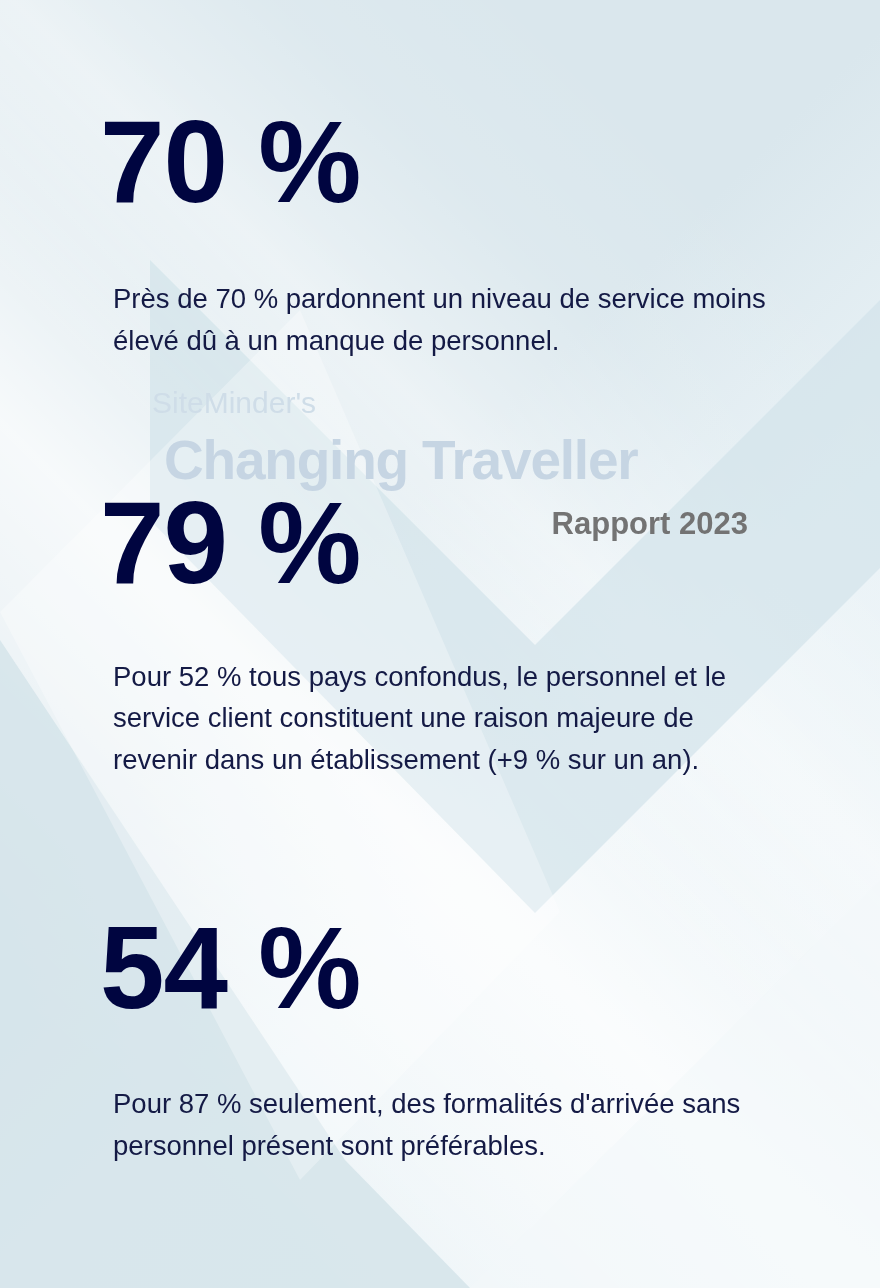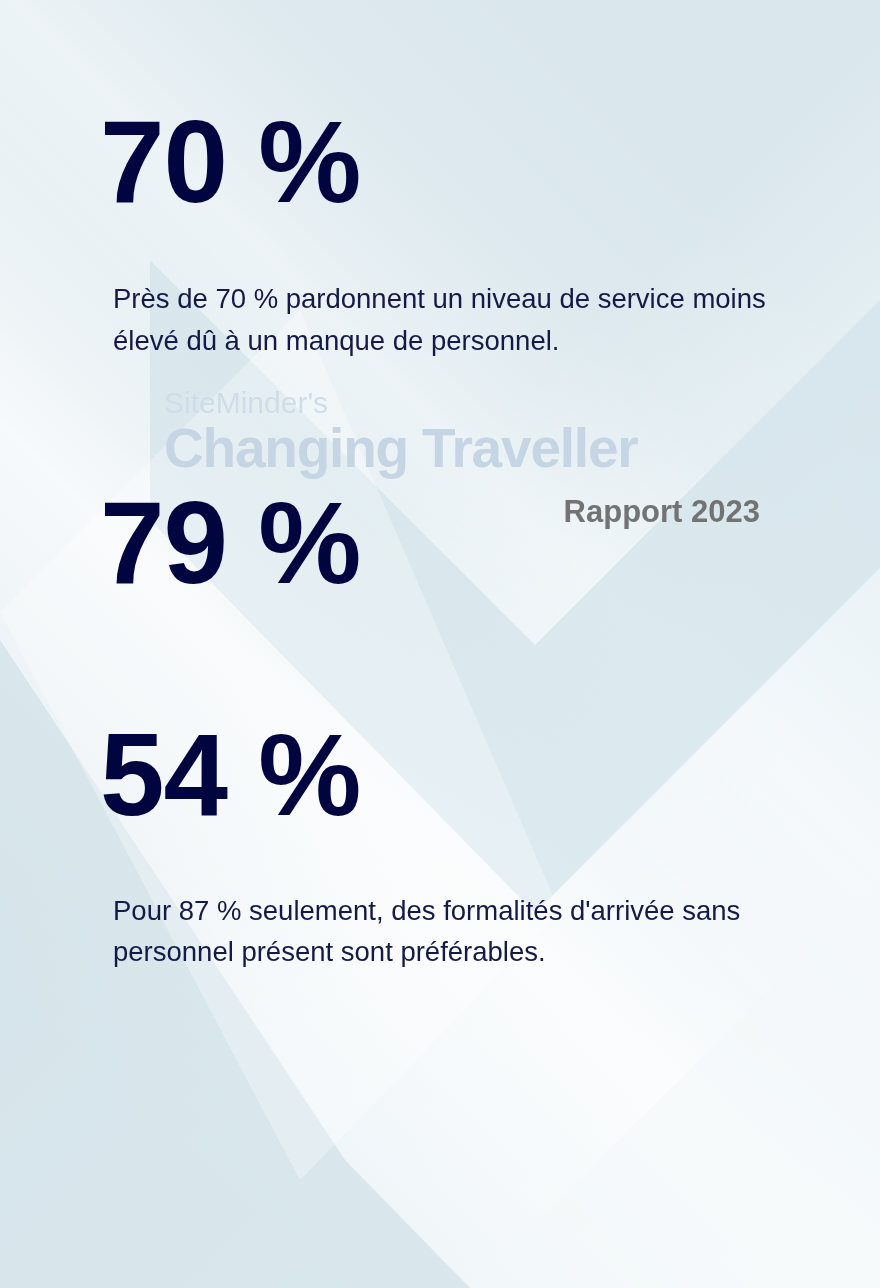--- a/index.html
+++ b/index.html
@@ -98,21 +98,21 @@
 
   #block-2 { padding-top: 110px; }
   #block-2 .stat-desc { margin-top: 55px; }
 
   #block-3 { padding-top: 116px; }
   #block-3 .stat-desc { margin-top: 57px; }
 
   
   .watermark {
     position: absolute;
-    left: 164px;
+    left: 152px;
     top: 388px;
     width: 600px;
     z-index: 2;
     pointer-events: none;
     user-select: none;
   }
   .wm-line-top {
     font-size: 30px;
     font-weight: 400;
     color: #cfdde8;
@@ -120,21 +120,21 @@
     line-height: 1;
     margin: 0;
     text-align: left;
   }
   .wm-line-main {
     font-size: 55px;
     font-weight: 700;
     color: #c6d5e3;
     letter-spacing: -1.2px;
     line-height: 1.12;
-    margin: 0;
+    margin: 12px;
     text-align: left;
     white-space: nowrap;
   }
   .wm-line-bottom {
     font-size: 31px;
     font-weight: 700;
     color: #737373;
     line-height: 1;
     margin: 16px 0 0 0;
     text-align: right;
@@ -169,20 +169,21 @@
 
   <div class="content">
 
     <section class="stat-block" id="block-1">
       <div class="stat-figure">70 %</div>
       <p class="stat-desc">Près de 70 % pardonnent un niveau de service moins élevé dû à un manque de personnel.</p>
     </section>
 
     <section class="stat-block" id="block-2">
       <div class="stat-figure">79 %</div>
+      <p class="stat-desc">Pour 52 % tous pays confondus, le personnel et le service client constituent une raison majeure de revenir dans un établissement (+9 % sur un an).</p>
     </section>
 
     <section class="stat-block" id="block-3">
       <div class="stat-figure">54 %</div>
       <p class="stat-desc">Pour 87 % seulement, des formalités d'arrivée sans personnel présent sont préférables.</p>
     </section>
 
   </div>
 </div>
 

